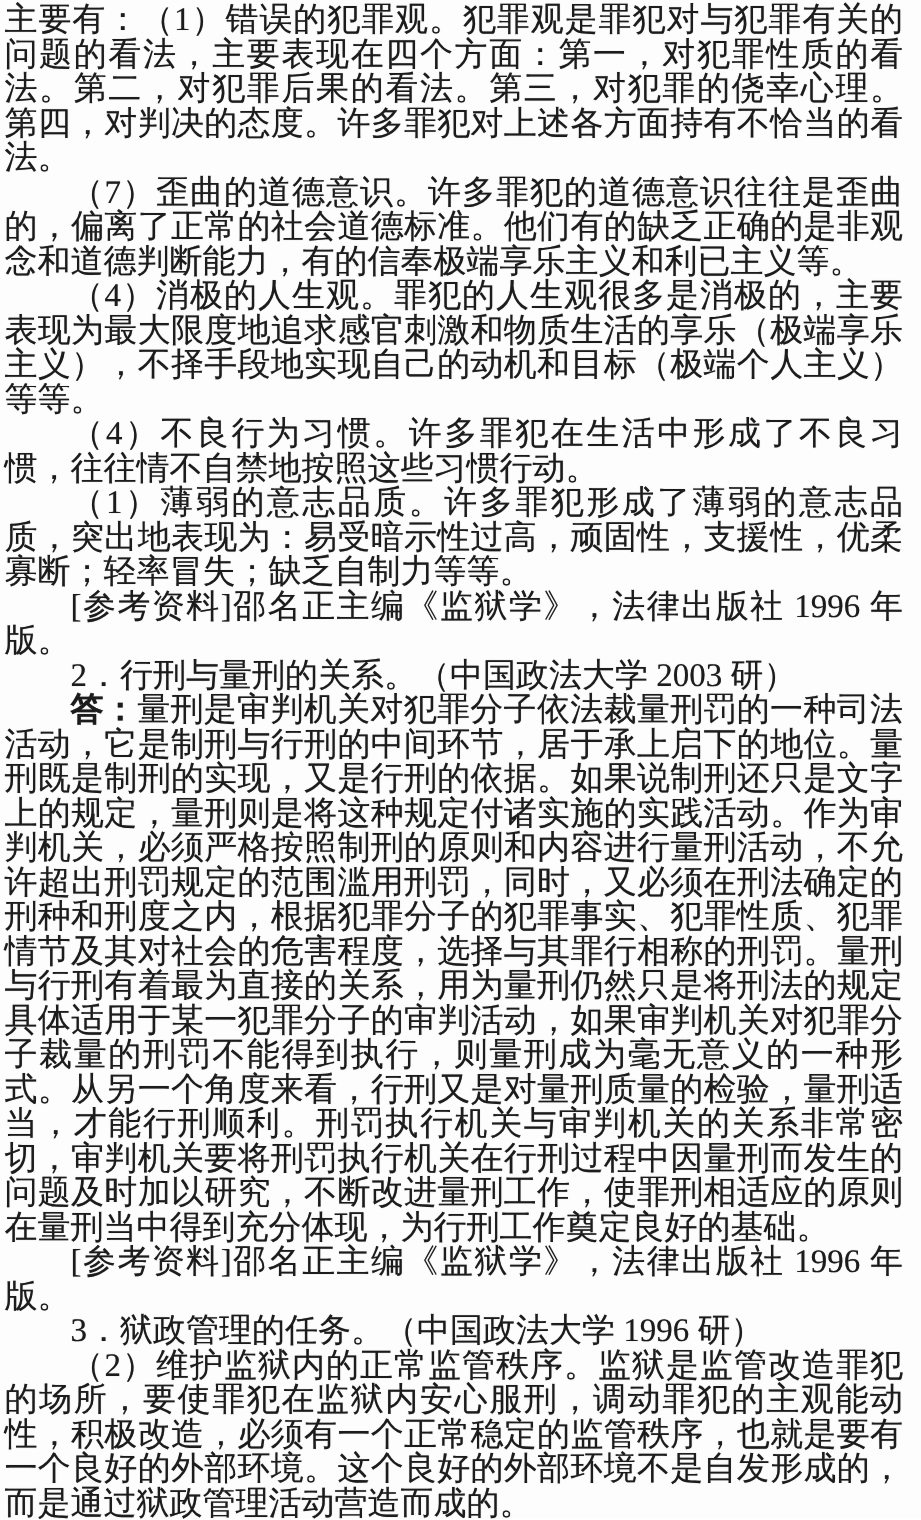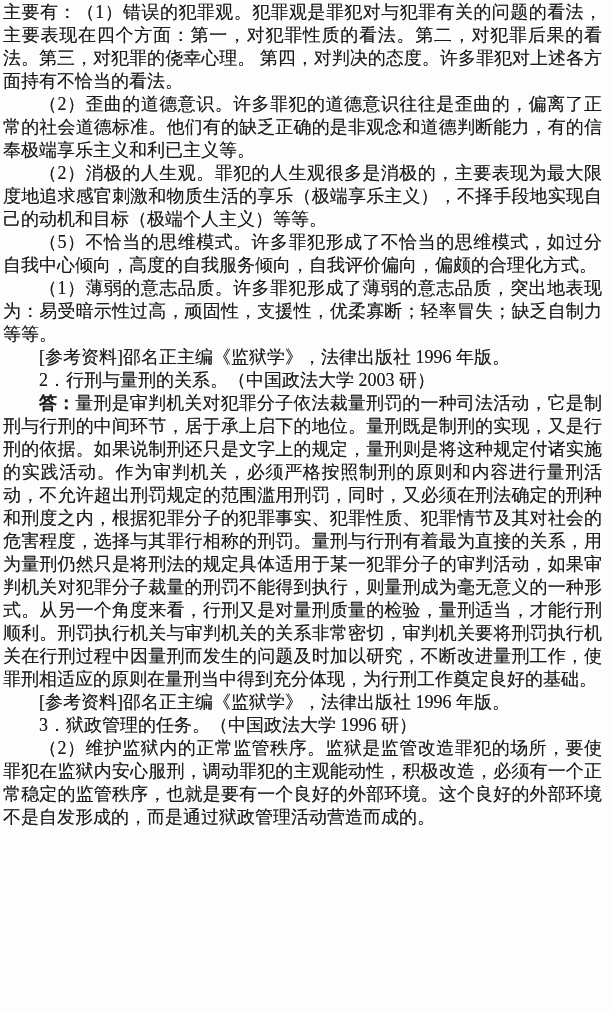--- a/index.html
+++ b/index.html
@@ -8,21 +8,21 @@
     background: #ffffff;
   }
   .page {
     position: relative;
     width: 614px;
     height: 1013px;
     box-sizing: border-box;
     padding: 1px 12px 0 3px;
     overflow: hidden;
     font-family: "Liberation Serif", "DejaVu Serif", serif;
-    font-size: 18px;
+    font-size: 22px;
     line-height: 23px;
     text-align: justify;
     text-shadow: 0 0 0.5px rgba(20,20,20,0.55);
   }
   .doc-body p {
     margin: 0;
     padding: 0;
     text-indent: 2em;
   }
   .doc-body p.continuation {
@@ -34,23 +34,23 @@
   .doc-body p.answer b {
     font-weight: 700;
   }
 </style>
 </head>
 <body>
 
 <div class="page" style="background: rgb(253, 253, 253); color: rgb(28, 28, 28);">
   <div class="doc-body">
       <p class="continuation">主要有：（1）错误的犯罪观。犯罪观是罪犯对与犯罪有关的问题的看法，主要表现在四个方面：第一，对犯罪性质的看法。第二，对犯罪后果的看法。第三，对犯罪的侥幸心理。 第四，对判决的态度。许多罪犯对上述各方面持有不恰当的看法。</p>
-      <p class="body">（2）歪曲的道德意识。许多罪犯的道德意识往往是歪曲的，偏离了正常的社会道德标准。他们有的缺乏正确的是非观念和道德判断能力，有的信奉极端享乐主义和利已主义等。</p>
-      <p class="body">（2）消极的人生观。罪犯的人生观很多是消极的，主要表现为最大限度地追求感官刺激和物质生活的享乐（极端享乐主义），不择手段地实现自己的动机和目标（极端个人主义）等等。</p>
-      <p class="body">（5）不恰当的思维模式。许多罪犯形成了不恰当的思维模式，如过分自我中心倾向，高度的自我服务倾向，自我评价偏向，偏颇的合理化方式。</p>
+      <p class="body">（7）歪曲的道德意识。许多罪犯的道德意识往往是歪曲的，偏离了正常的社会道德标准。他们有的缺乏正确的是非观念和道德判断能力，有的信奉极端享乐主义和利已主义等。</p>
+      <p class="body">（4）消极的人生观。罪犯的人生观很多是消极的，主要表现为最大限度地追求感官刺激和物质生活的享乐（极端享乐主义），不择手段地实现自己的动机和目标（极端个人主义）等等。</p>
+      <p class="body">（4）不良行为习惯。许多罪犯在生活中形成了不良习惯，往往情不自禁地按照这些习惯行动。</p>
       <p class="body">（1）薄弱的意志品质。许多罪犯形成了薄弱的意志品质，突出地表现为：易受暗示性过高，顽固性，支援性，优柔寡断；轻率冒失；缺乏自制力等等。</p>
       <p class="body">[参考资料]邵名正主编《监狱学》，法律出版社 1996 年版。</p>
       <p class="heading">2．行刑与量刑的关系。（中国政法大学 2003 研）</p>
       <p class="answer"><b>答：</b><span>量刑是审判机关对犯罪分子依法裁量刑罚的一种司法活动，它是制刑与行刑的中间环节，居于承上启下的地位。量刑既是制刑的实现，又是行刑的依据。如果说制刑还只是文字上的规定，量刑则是将这种规定付诸实施的实践活动。作为审判机关，必须严格按照制刑的原则和内容进行量刑活动，不允许超出刑罚规定的范围滥用刑罚，同时，又必须在刑法确定的刑种和刑度之内，根据犯罪分子的犯罪事实、犯罪性质、犯罪情节及其对社会的危害程度，选择与其罪行相称的刑罚。量刑与行刑有着最为直接的关系，用为量刑仍然只是将刑法的规定具体适用于某一犯罪分子的审判活动，如果审判机关对犯罪分子裁量的刑罚不能得到执行，则量刑成为毫无意义的一种形式。从另一个角度来看，行刑又是对量刑质量的检验，量刑适当，才能行刑顺利。刑罚执行机关与审判机关的关系非常密切，审判机关要将刑罚执行机关在行刑过程中因量刑而发生的问题及时加以研究，不断改进量刑工作，使罪刑相适应的原则在量刑当中得到充分体现，为行刑工作奠定良好的基础。</span></p>
       <p class="body">[参考资料]邵名正主编《监狱学》，法律出版社 1996 年版。</p>
       <p class="heading">3．狱政管理的任务。（中国政法大学 1996 研）</p>
       <p class="body">（2）维护监狱内的正常监管秩序。监狱是监管改造罪犯的场所，要使罪犯在监狱内安心服刑，调动罪犯的主观能动性，积极改造，必须有一个正常稳定的监管秩序，也就是要有一个良好的外部环境。这个良好的外部环境不是自发形成的，而是通过狱政管理活动营造而成的。</p>
     </div>
 </div>
 

